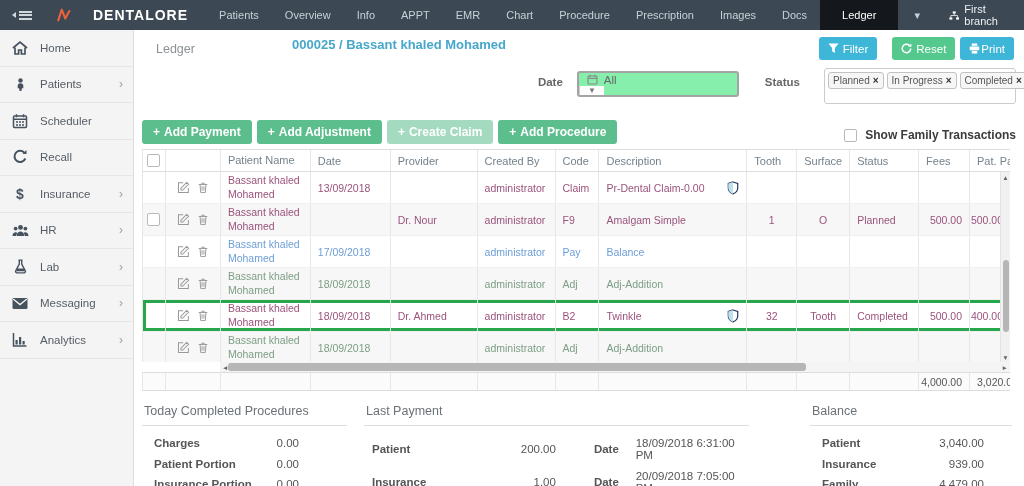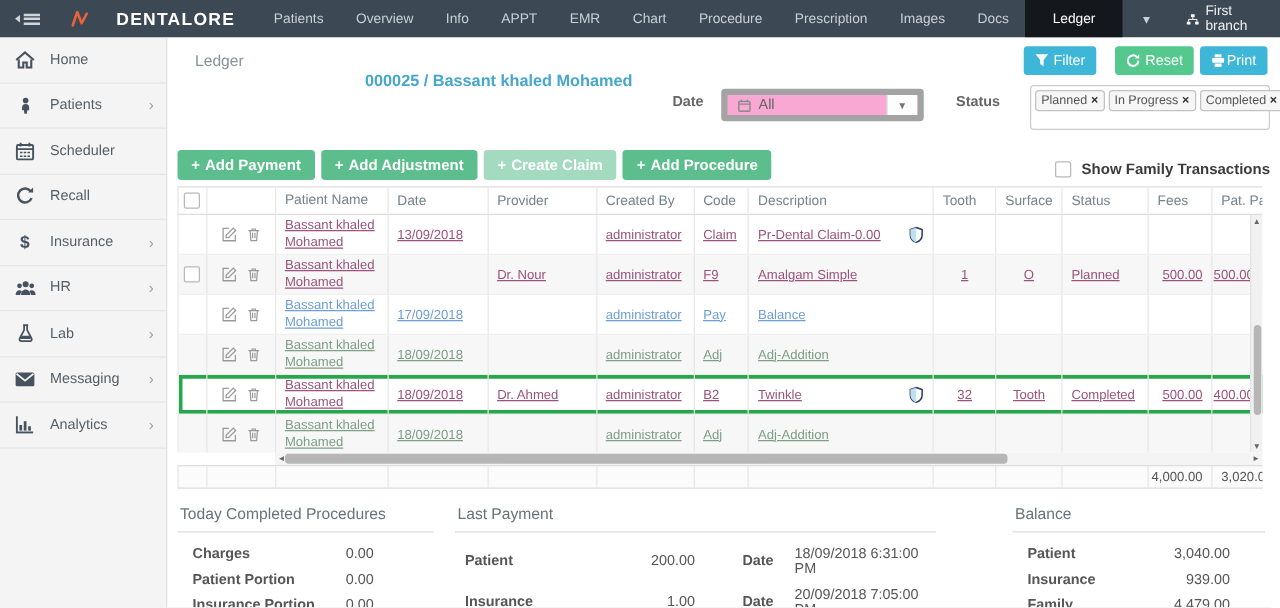--- a/index.html
+++ b/index.html
@@ -26,47 +26,47 @@
   .frame { display:flex; height:456px; }
   .sidebar { width:134px; background:#f4f4f4; border-right:1px solid #ddd; }
   .side-item { height:36.5px; display:flex; align-items:center; border-bottom:1px solid #e6e6e6; cursor:pointer; color:#555d64; font-size:11.5px; }
   .side-item .ic { width:40px; display:flex; justify-content:center; color:#46525e; }
   .side-item .chev { margin-left:auto; margin-right:10px; color:#9aa0a6; font-size:12px; }
 
   
   .main { flex:1; position:relative; padding:0 8px; overflow:hidden; background:#fff; }
   .page-head { position:relative; height:30px; margin-top:5px; }
   .page-title { position:absolute; left:14px; top:7px; font-size:12.5px; color:#8b9297; }
-  .patient-link { position:absolute; left:150px; top:22px; font-size:13px; font-weight:600; color:#46a7ca; text-decoration:none; cursor:pointer; }
+  .patient-link { position:absolute; left:150px; top:2px; font-size:13px; font-weight:600; color:#46a7ca; text-decoration:none; cursor:pointer; }
   .top-btns { position:absolute; right:2px; top:2px; display:flex; gap:5px; }
   .tb-btn { display:flex; align-items:center; gap:4px; height:23px; padding:0 9px; border:none; border-radius:3px; color:#fff; font-size:11.5px; cursor:pointer; font-family:inherit; }
   .tb-blue { background:#3eb6d8; } .tb-green { background:#55c88e;margin-left:10px; }
 
   .filter-row { display:flex; justify-content:flex-end; align-items:flex-start; margin-top:3px; height:38px; }
   .f-label { font-size:11.5px; font-weight:600; color:#666; margin:8px 14px 0 0; }
-  .date-select { display:flex; width:162px; height:26px; margin-top:3px; border:5px solid #a3a3a3; border-radius:3px; background:#f9a8d4; overflow:hidden; cursor:pointer; }
+  .date-select { display:flex; width:162px; height:26px; margin-top:3px; border:2px solid #a3a3a3; border-radius:3px; background:#86efac; overflow:hidden; cursor:pointer;flex-direction:column; }
   .date-main { flex:1; display:flex; align-items:center; gap:6px; padding:0 8px; font-size:11.5px; color:#666; }
   .date-caret { width:25px; border-left:1px solid #ccc; display:flex; align-items:center; justify-content:center; font-size:8px; color:#777; background:#fdfdfd; }
   .chips-box { width:192px; height:36px; margin-left:10px; border:1px solid #ccc; border-radius:3px; background:#fff; padding:3px; display:flex; gap:3px; align-items:flex-start; }
   .chip { display:flex; align-items:center; gap:3px; border:1px solid #c2c2c2; border-radius:3px; background:#f6f6f6; padding:2px 4px; font-size:10px; color:#555; cursor:pointer; white-space:nowrap; }
   .chip .x { font-weight:bold; color:#333; font-size:10px; }
 
   .toolbar { display:flex; align-items:flex-end; margin-top:14px; height:24px; }
   .act-btn { display:flex; align-items:center; gap:4px; height:24px; padding:0 11px; margin-right:5px; border:none; border-radius:3px; background:#5cbe8d; color:#fff; font-size:12px; font-weight:600; cursor:pointer; font-family:inherit; }
   .act-btn.disabled { background:#a4dbc0; }
   .fam-check { margin-left:auto; display:flex; align-items:center; gap:8px; font-size:12px; font-weight:600; color:#3c3c3c; margin-bottom:2px;justify-content:space-between; }
   .cb { display:inline-block; width:13px; height:13px; border:1px solid #b9b9b9; border-radius:2px; background:#fff; cursor:pointer; flex:none; }
 
   
   .table { margin-top:5px; width:868px; font-size:10.5px; color:#555; }
   .tr { display:flex; }
   .td, .th { border-right:1px solid #e7e7e7; padding:3px 7px; display:flex; align-items:center; overflow:hidden; white-space:nowrap; }
   .thead { border-top:1px solid #ddd; border-bottom:1px solid #ddd; border-left:1px solid #e7e7e7; height:23px; color:#75828c; font-size:11px; }
   .tbody-wrap { position:relative; height:190px; overflow:hidden; border-left:1px solid #e7e7e7; }
-  .tbody .tr { height:32px; border-bottom:1px solid #efefef; background:#fff;text-decoration:underline; }
+  .tbody .tr { height:32px; border-bottom:1px solid #efefef; background:#fff; }
   .tbody .tr.alt { background:#f7f7f7; }
   .tbody .tr.hl { box-shadow: inset 0 0 0 3px #27a74c; }
   .c-check{width:23px; justify-content:center; padding:3px 2px;}
   .c-act{width:55px; gap:7px; justify-content:center;}
   .c-patient{width:90px; white-space:normal; line-height:1.25;}
   .c-date{width:80px;} .c-prov{width:87px;} .c-cby{width:78px;} .c-code{width:44px;}
   .c-desc{width:148px;} .c-tooth{width:50px;} .c-surf{width:53px;} .c-status{width:69px;}
   .c-fees{width:51px;} .c-patpa{width:40px; border-right:none;}
   .center{justify-content:center;} .right{justify-content:flex-end;}
   .act { cursor:pointer; display:flex; }

